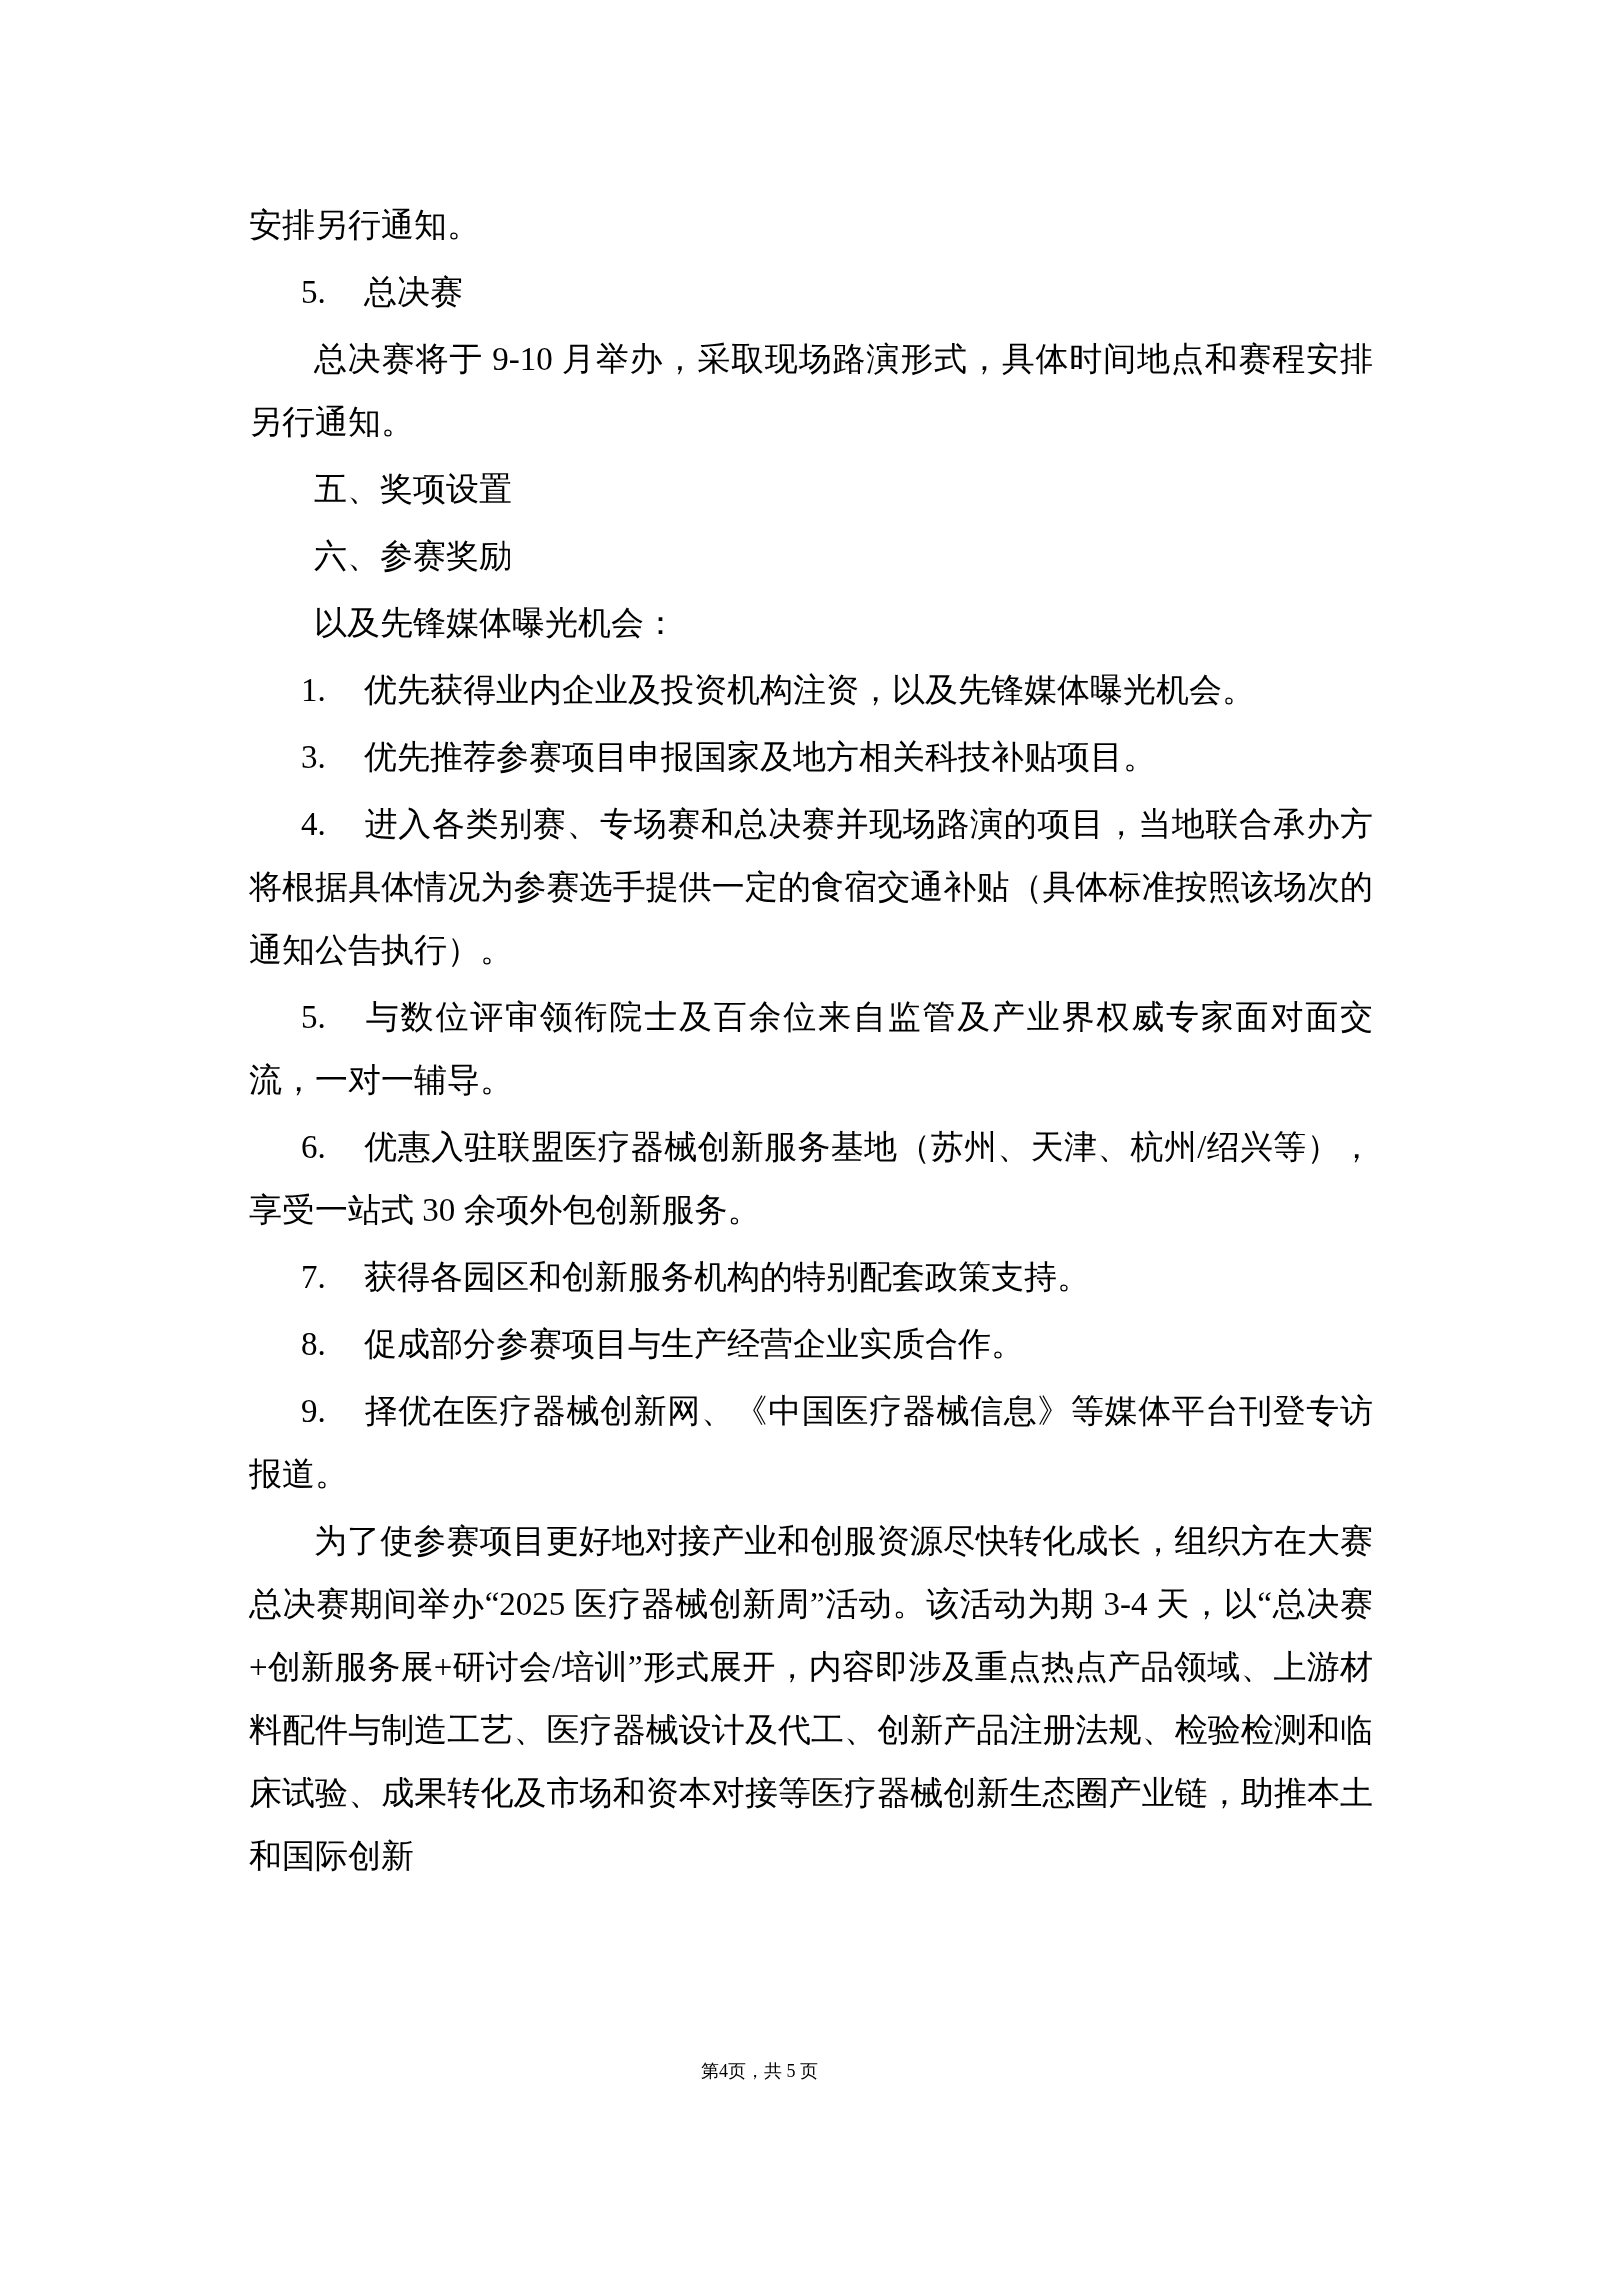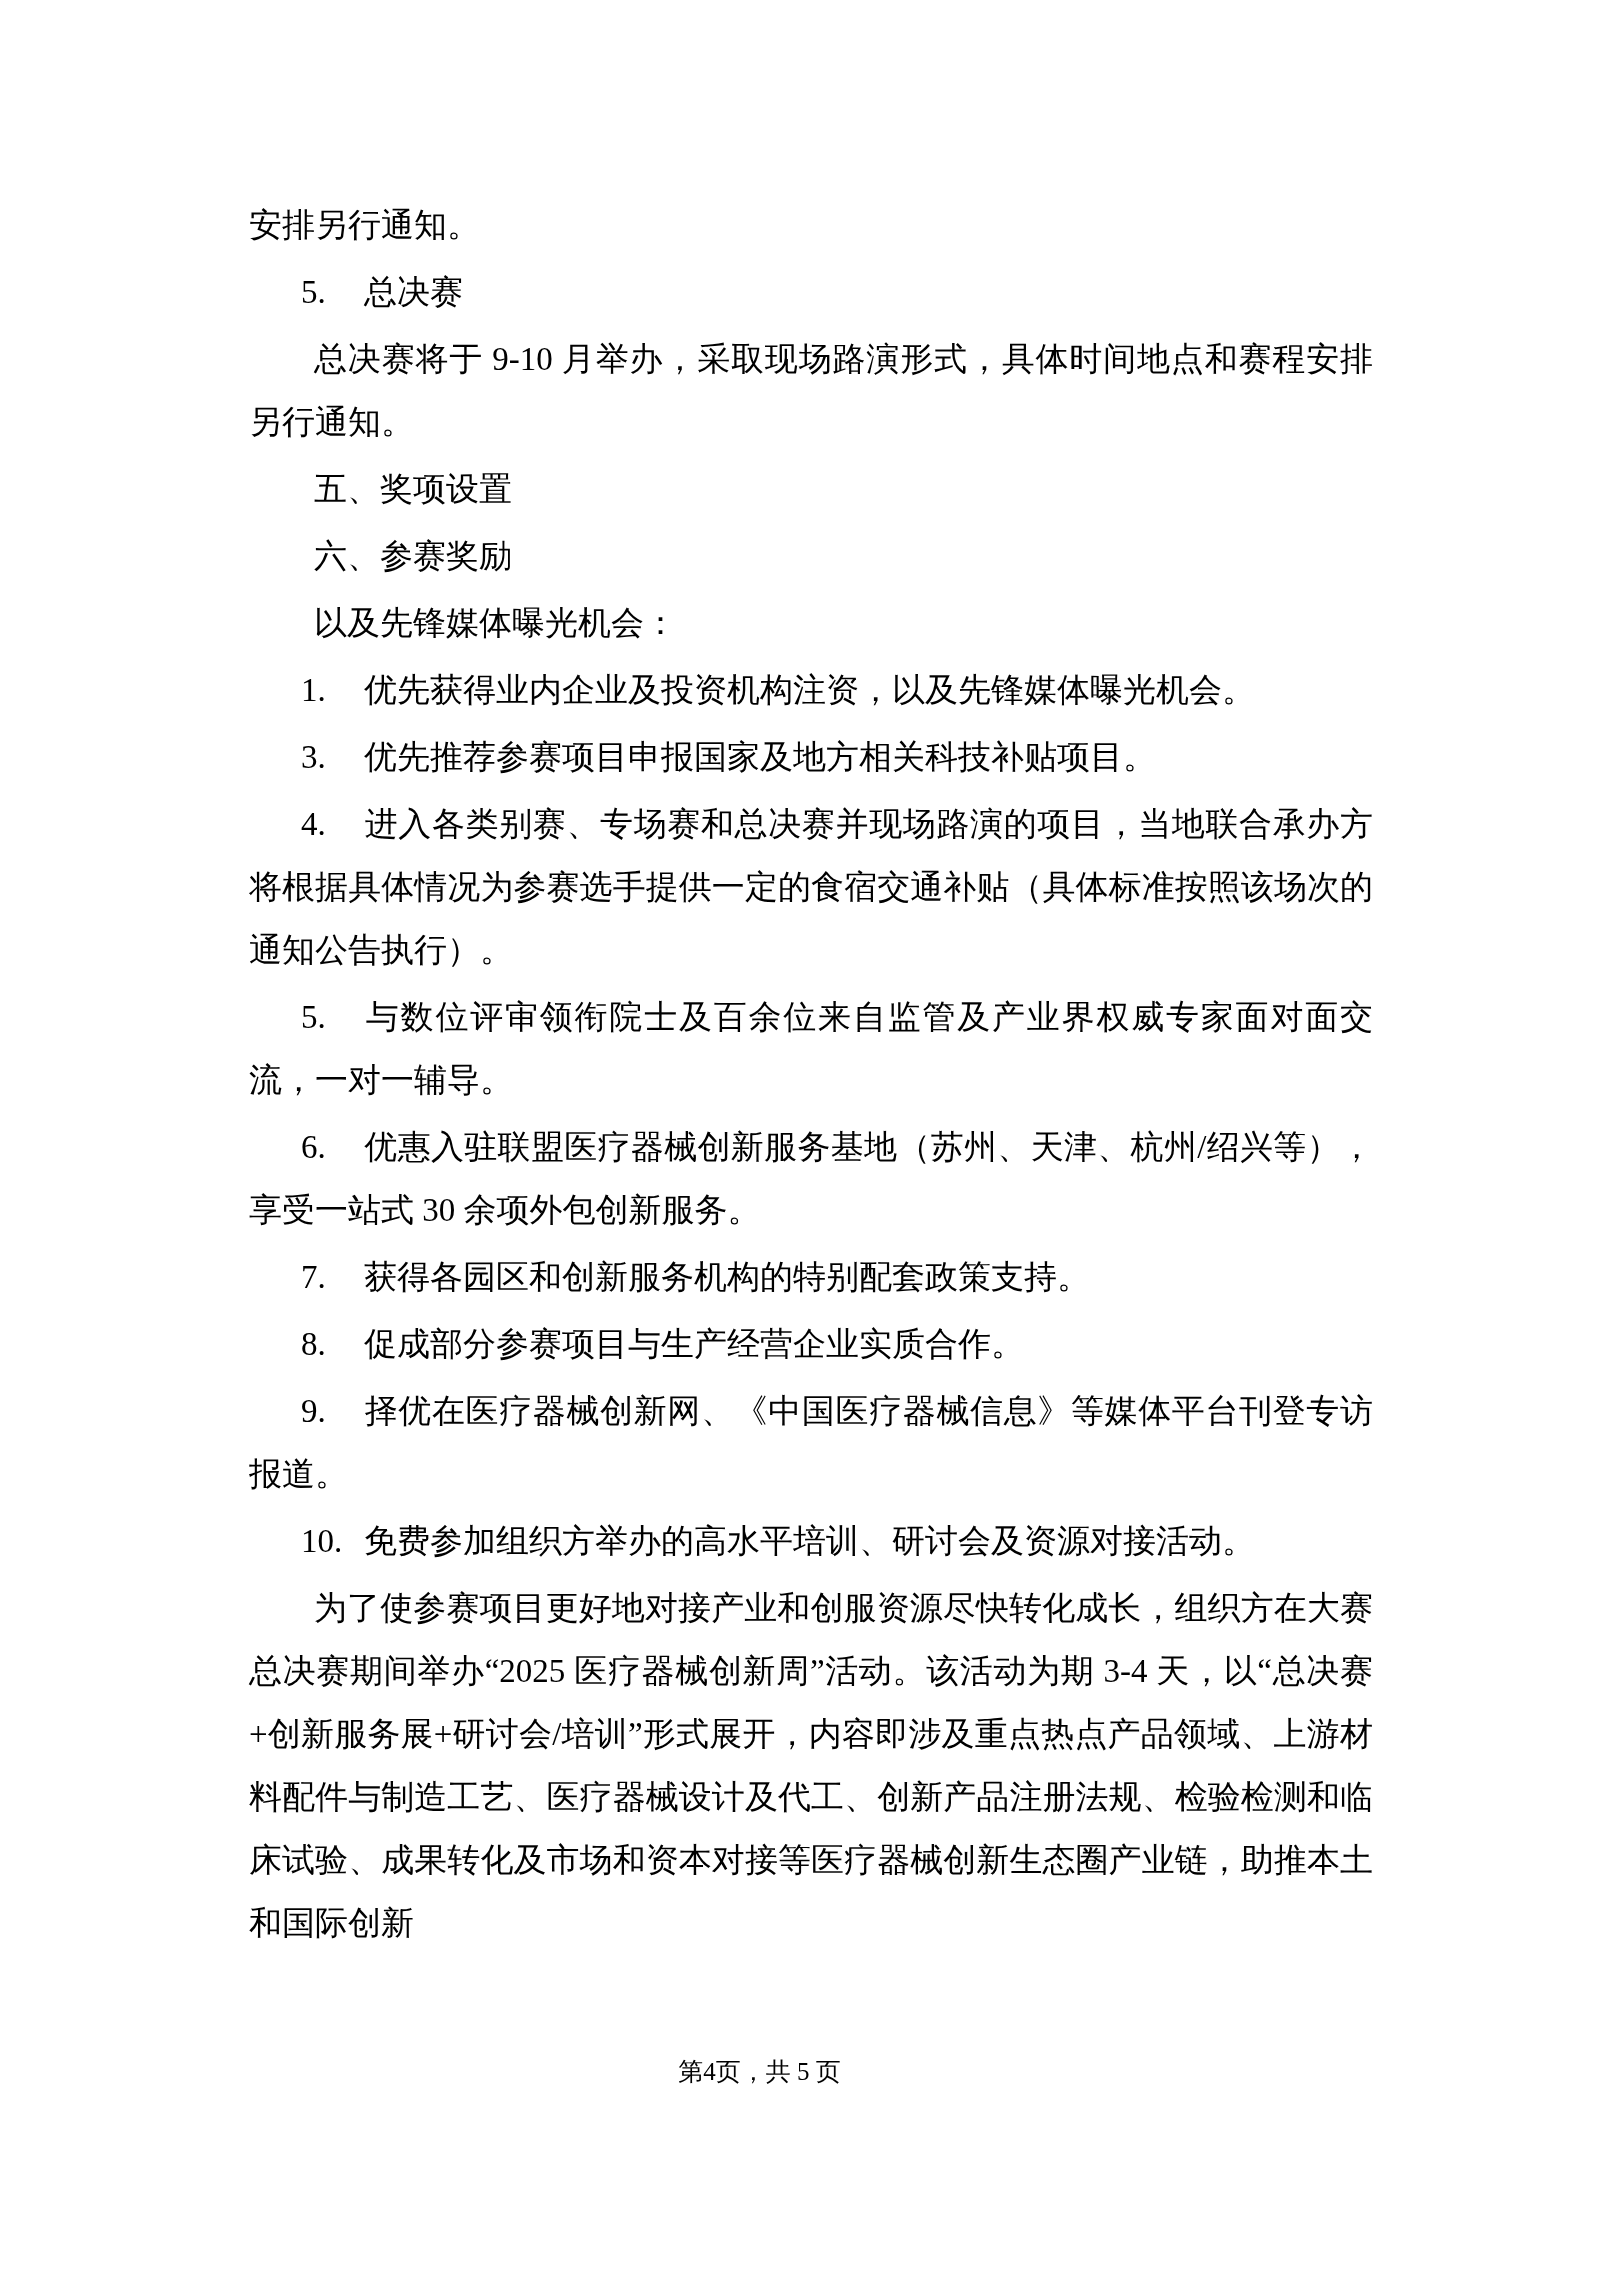--- a/index.html
+++ b/index.html
@@ -37,21 +37,21 @@
     display: inline-block;
     width: 63px;
     text-indent: 0;
   }
   .footer {
     position: absolute;
     top: 2055px;
     left: 0;
     width: 1519px;
     text-align: center;
-    font-size: 25px;
+    font-size: 18px;
     line-height: 33px;
     color: #000000;
   }
 </style>
 </head>
 <body>
 
 <div class="page">
   <div class="content">
 
@@ -78,21 +78,20 @@
     <p class="numbered"><span class="num">5.</span><span>与数位评审领衔院士及百余位来自监管及产业界权威专家面对面交流，一对一辅导。</span></p>
 
     <p class="numbered"><span class="num">6.</span><span>优惠入驻联盟医疗器械创新服务基地（苏州、天津、杭州/绍兴等），享受一站式 30 余项外包创新服务。</span></p>
 
     <p class="numbered"><span class="num">7.</span><span>获得各园区和创新服务机构的特别配套政策支持。</span></p>
 
     <p class="numbered"><span class="num">8.</span><span>促成部分参赛项目与生产经营企业实质合作。</span></p>
 
     <p class="numbered"><span class="num">9.</span><span>择优在医疗器械创新网、《中国医疗器械信息》等媒体平台刊登专访报道。</span></p>
 
-    <p class="numbered"><span class="num">10.</span><span>免费参加组织方举办的高水平培训、研讨会及资源对接活动。</span></p>
 
 
     <p class="body">为了使参赛项目更好地对接产业和创服资源尽快转化成长，组织方在大赛总决赛期间举办“2025 医疗器械创新周”活动。该活动为期 3-4 天，以“总决赛+创新服务展+研讨会/培训”形式展开，内容即涉及重点热点产品领域、上游材料配件与制造工艺、医疗器械设计及代工、创新产品注册法规、检验检测和临床试验、成果转化及市场和资本对接等医疗器械创新生态圈产业链，助推本土和国际创新</p>
 
   </div>
 
   <div class="footer">第4页，共 5 页</div>
 </div>
 
 

